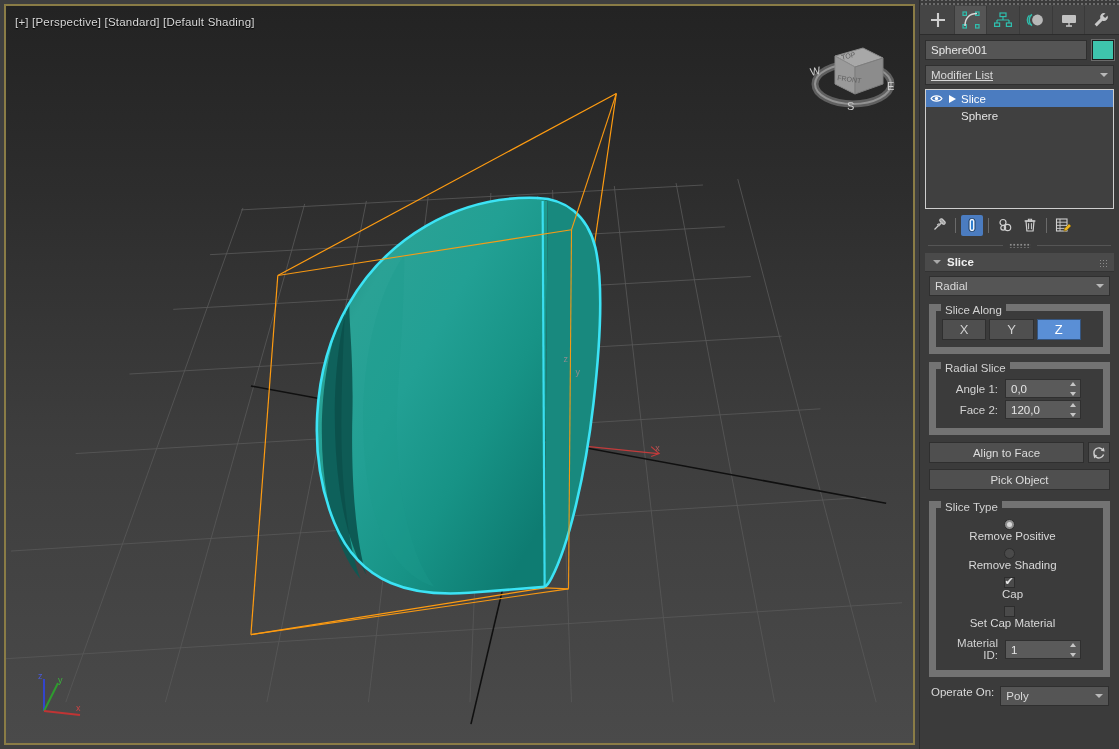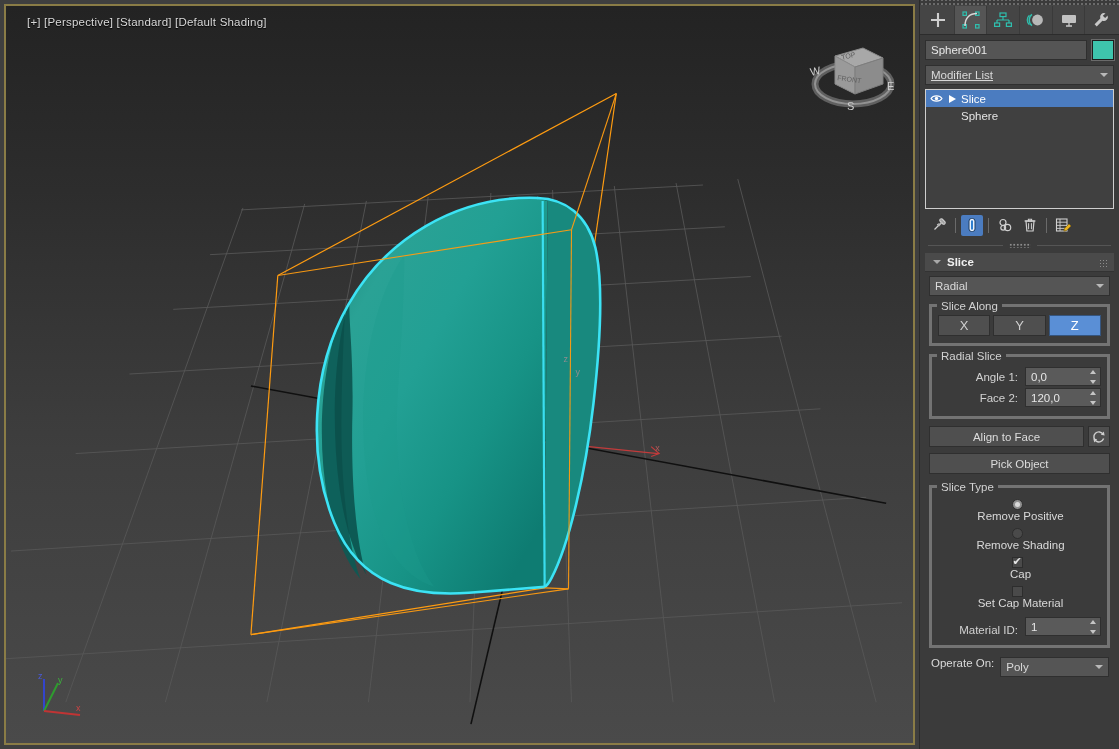--- a/index.html
+++ b/index.html
@@ -20,21 +20,21 @@
   }
   #viewport {
     position: relative;
     width: 911px; height: 741px;
     border: 2px solid #8a7c46;
     overflow: hidden;
     background: linear-gradient(180deg, #262626 0%, #2e2e2e 22%, #3d3d3d 55%, #484848 100%);
   }
   #vp-canvas { position: absolute; inset: 0; width: 100%; height: 100%; display: block; }
   #vp-label {
-    position: absolute; left: 21px; top: 10px;
+    position: absolute; left: 9px; top: 10px;
     color: #d8d8d8; font-size: 11.5px;
     letter-spacing: .2px; white-space: nowrap;
     text-shadow: 0 1px 1px #000;
     font-family: "Liberation Sans", sans-serif;
     pointer-events: none;
   }
   #viewcube { position: absolute; right: 12px; top: 28px; width: 96px; height: 84px; }
   #axis-tripod { position: absolute; left: 18px; bottom: 20px; width: 62px; height: 58px; }
 
   
@@ -158,23 +158,23 @@
     position: absolute; right: 6px; top: 6px;
     width: 9px; height: 8px;
     background-image: radial-gradient(circle, #8d8d8d 0.7px, transparent 0.9px);
     background-size: 3px 3px;
   }
   .rollout-body { background: #3b3b3b; padding: 4px 0 2px 0; }
 
   
   .group {
     position: relative;
-    border: 3px solid #737373;
+    border: 7px solid #737373;
     margin: 8px 4px 4px 4px;
-    padding: 8px 6px 7px 6px;
+    padding: 8px 22px 7px 6px;
   }
   .group > .glabel {
     position: absolute; top: -7px; left: 5px;
     background: #3b3b3b; padding: 0 4px;
     color: #d2d2d2; font-size: 11.5px;
   }
 
   
   .xyz { display: flex; gap: 3px; }
   .xyz .b {
@@ -619,21 +619,21 @@
           <div class="orow">
             <span class="chk on"></span>
             <span class="t">Cap</span>
           </div>
 
           <div class="orow">
             <span class="chk"></span>
             <span class="t">Set Cap Material</span>
           </div>
 
-          <div class="srow" style="margin-top:5px;align-items:flex-end;">
+          <div class="srow" style="margin-top:5px;">
             <span class="lbl">Material  ID:</span>
             <div class="spin">
               <span>1</span>
               <span class="ar">
                   <i class="u"></i>
                   <i class="d"></i>
                 </span>
             </div>
           </div>
         </div>

